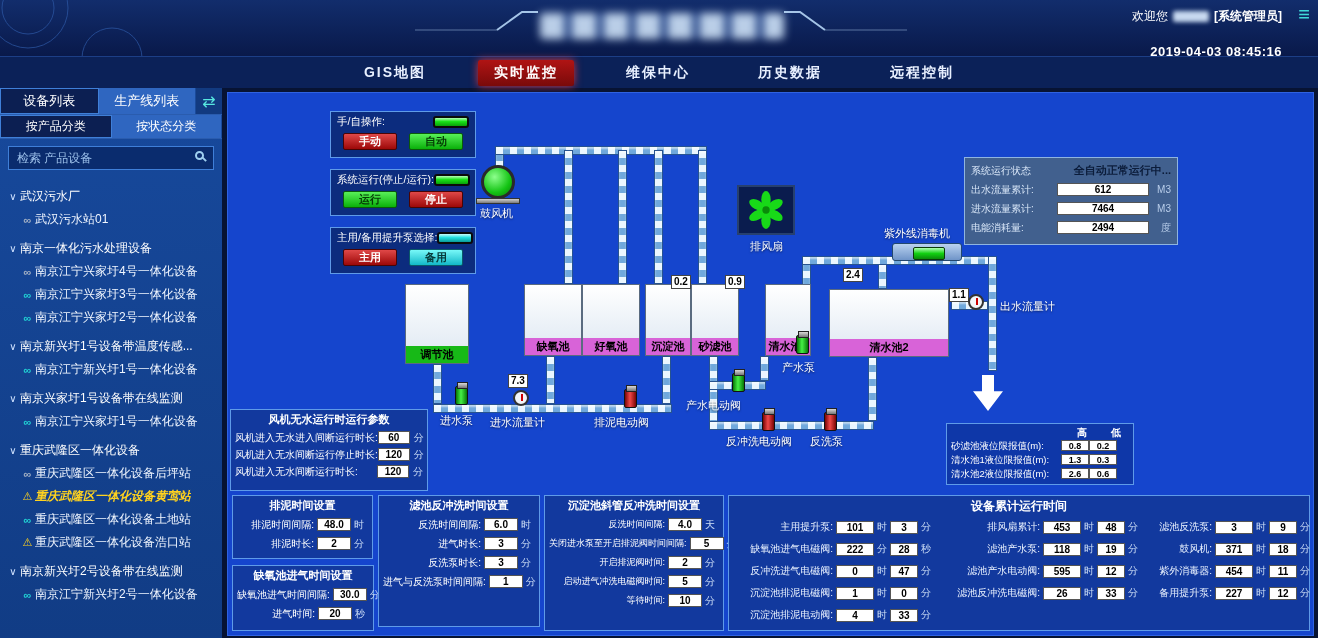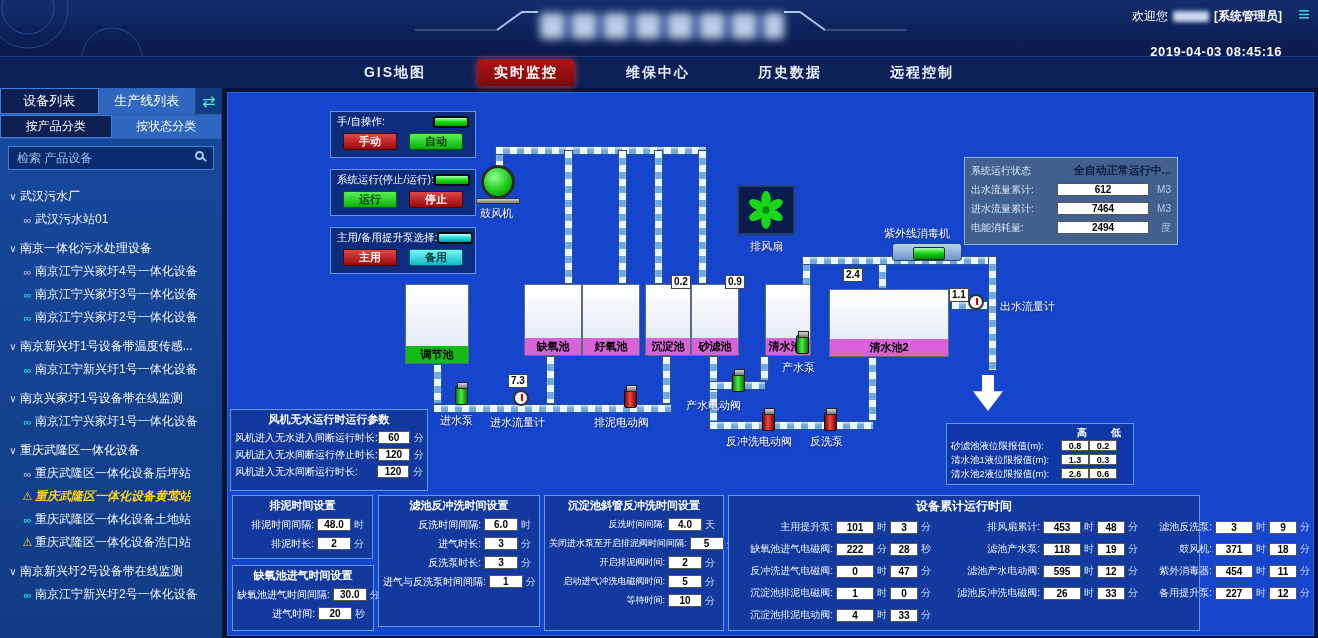--- a/index.html
+++ b/index.html
@@ -608,21 +608,21 @@
         </div>
 
         <div class="p-row">
           <span class="p-label">等待时间:</span>
           <input class="num" value="10" style="">
           <span class="p-unit">分</span>
         </div>
       </div>
   </div>
 
-  <div class="panel" style="left:500px;top:402px;width:472px;height:136px">
+  <div class="panel" style="left:500px;top:402px;width:582px;height:136px">
     <div class="runtime-title">设备累计运行时间</div>
     <div class="rt-col c1" style="left:6px;width:204px">
 
         <div class="rt-row">
           <span class="rt-label">主用提升泵:</span>
           <input class="num rt1" readonly="" value="101" style="">
           <span class="rt-u">时</span>
           <input class="num rt2" readonly="" value="3" style="">
           <span class="rt-u">分</span>
         </div>

